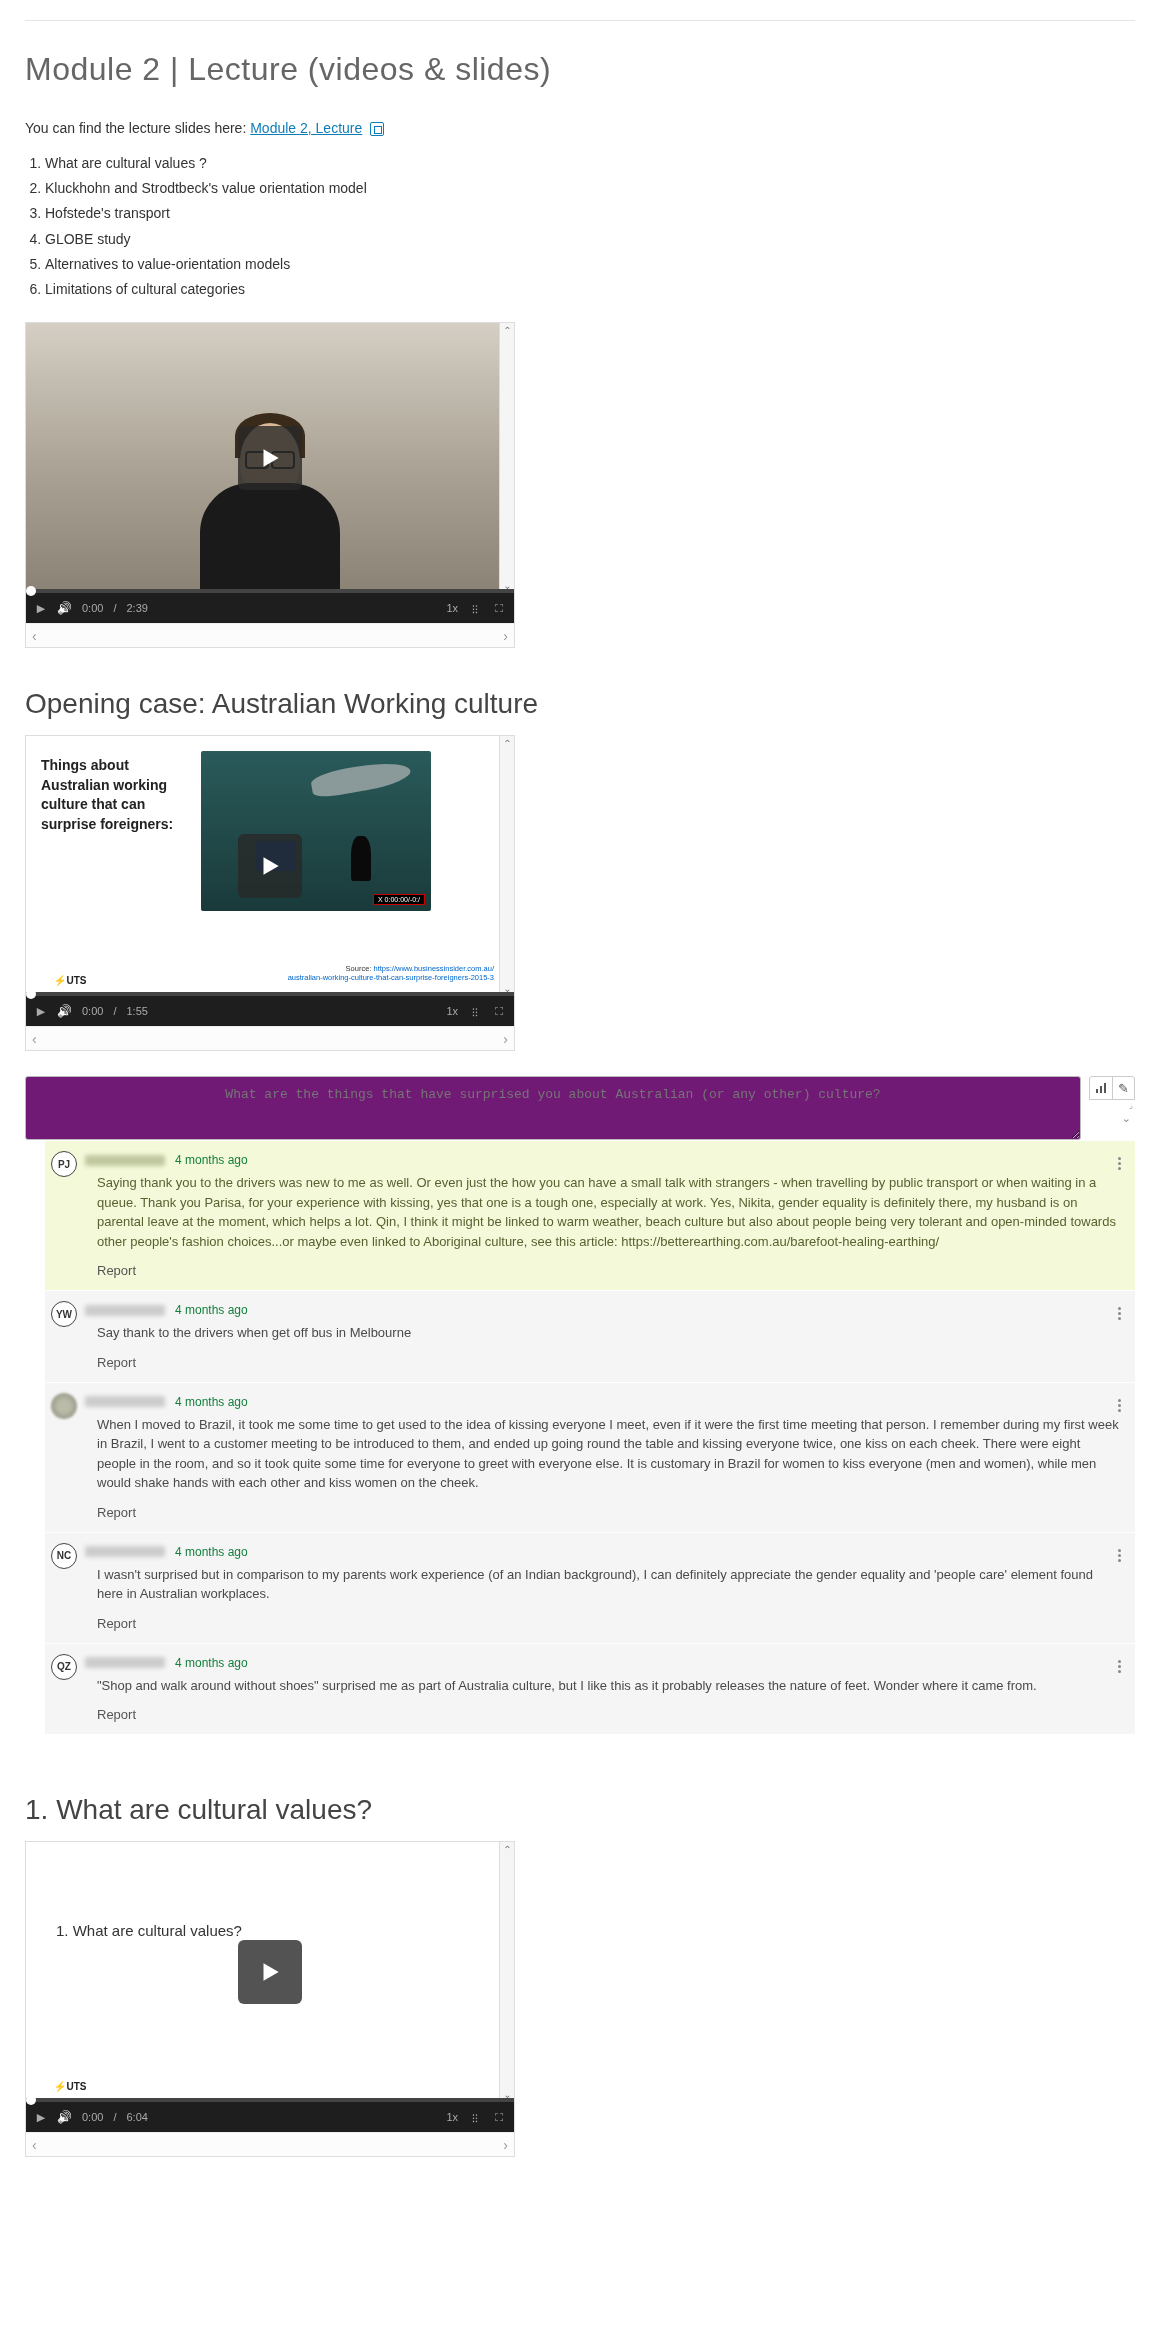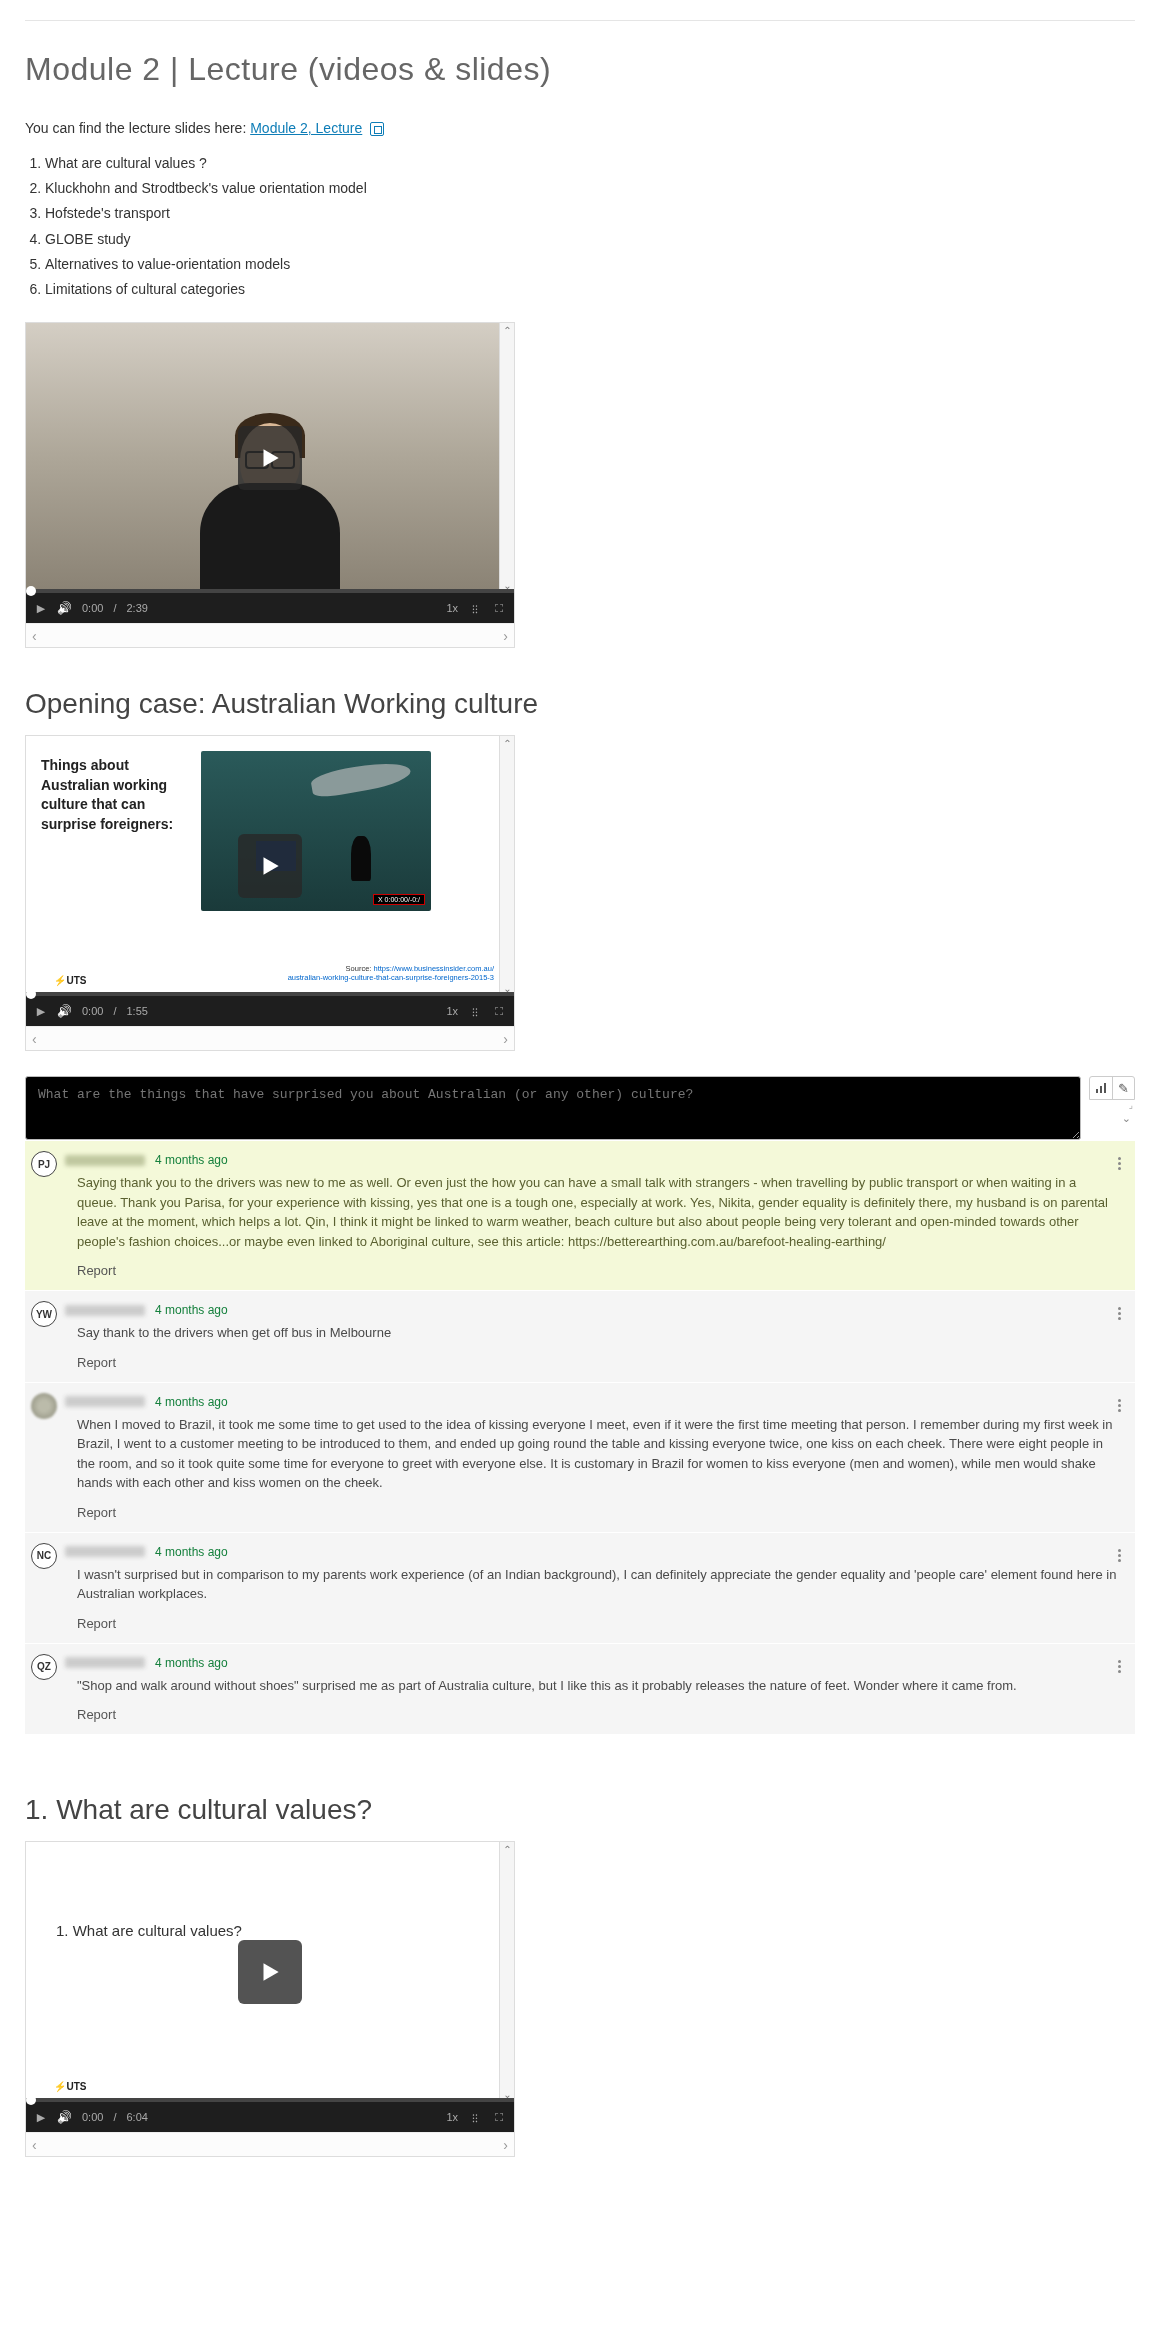--- a/index.html
+++ b/index.html
@@ -46,29 +46,29 @@
 .slide-img .shark { width:100px; height:25px; background: #8a9a9a; border-radius: 40% 60% 50% 30%; position:absolute; top:15px; right:20px; transform: rotate(-10deg); }
 .slide-img .flag { width:40px; height:30px; background:#003a8c; position:absolute; bottom:40px; left:55px; }
 .slide-img .diver { width:20px; height:45px; background:#0a0a0a; border-radius:40% 40% 10% 10%; position:absolute; bottom:30px; right:60px; }
 .slide-img .rec { position:absolute; bottom:6px; right:6px; background:#000; color:#fff; font-size:7px; padding:1px 4px; border:1px solid #c00; }
 .slide-src { position:absolute; bottom:14px; right:20px; font-size:7.5px; color:#0066cc; text-align:right; line-height:1.2; }
 .slide-src .lbl { color:#333; }
 .slide-uts { position:absolute; bottom:10px; left:12px; font-size:10px; font-weight:700; color:#222;margin-left:16px; }
 
 .comments-area { margin-top: 25px; }
 .comment-input-row { display:flex; gap:8px; align-items:flex-start; }
-.comment-input { flex:1; border: 1px solid #bbb; border-radius: 3px; padding: 10px 12px; font-family: "Courier New", monospace; font-size: 13px; color: #999; min-height: 64px; resize: vertical; background:#000000; }
+.comment-input { flex:1; border: 1px solid #bbb; border-radius: 3px; padding: 10px 12px; font-family: "Courier New", monospace; font-size: 13px; color: #999; min-height: 64px; resize: vertical; background:#701a75;text-align:center; }
 .comment-tools { display:flex; flex-direction:column; gap:0; }
 .comment-tools-row { display:flex; border:1px solid #ccc; border-radius:3px 3px 0 0; }
 .comment-tools-row span { width:22px; height:22px; display:inline-flex; align-items:center; justify-content:center; color:#555; font-size:13px; cursor:pointer; }
 .comment-tools-row span + span { border-left:1px solid #ccc; }
 .comment-expand { text-align:right; color:#888; font-size:11px; margin-top:2px; cursor:pointer; padding-right:4px; }
 .resize-grip { text-align:right; color:#aaa; font-size:9px; padding-right:4px; letter-spacing:-2px; }
 
-.comment { background: #f5f5f5; padding: 12px 16px 12px 40px; position: relative; border-top: 1px solid #fff; font-size: 13px; }
+.comment { background: #f5f5f5; padding: 12px 16px 12px 40px; position: relative; border-top: 1px solid #fff; font-size: 13px; margin-left: 20px; }
 .comment.highlight { background: #f4f9d9; }
 .comment .avatar { position: absolute; left: 6px; top: 10px; width: 26px; height: 26px; border-radius: 50%; border: 1.5px solid #444; display:flex; align-items:center; justify-content:center; font-size:10px; font-weight:600; color:#333; background:#fff; }
 .comment .avatar.blur { border: none; background: radial-gradient(circle,#bba 30%,#887 100%); filter: blur(1px); }
 .comment .meta { display:flex; align-items:center; gap: 10px; margin-bottom: 6px; }
 .comment .name-blur { width: 80px; height: 11px; background: #ccc; filter: blur(2px); border-radius:2px; }
 .comment.highlight .name-blur { background: #c0c8a0; }
 .comment .time { color: #15803d; font-size: 12px; }
 .comment .body { color: #4a4a4a; line-height: 1.5; margin-left: 12px; }
 .comment.highlight .body { color: #5a6030; }
 .comment .report { color: #555; font-size: 13px; margin-top: 12px; margin-left: 12px; cursor:pointer; font-weight:500; }

